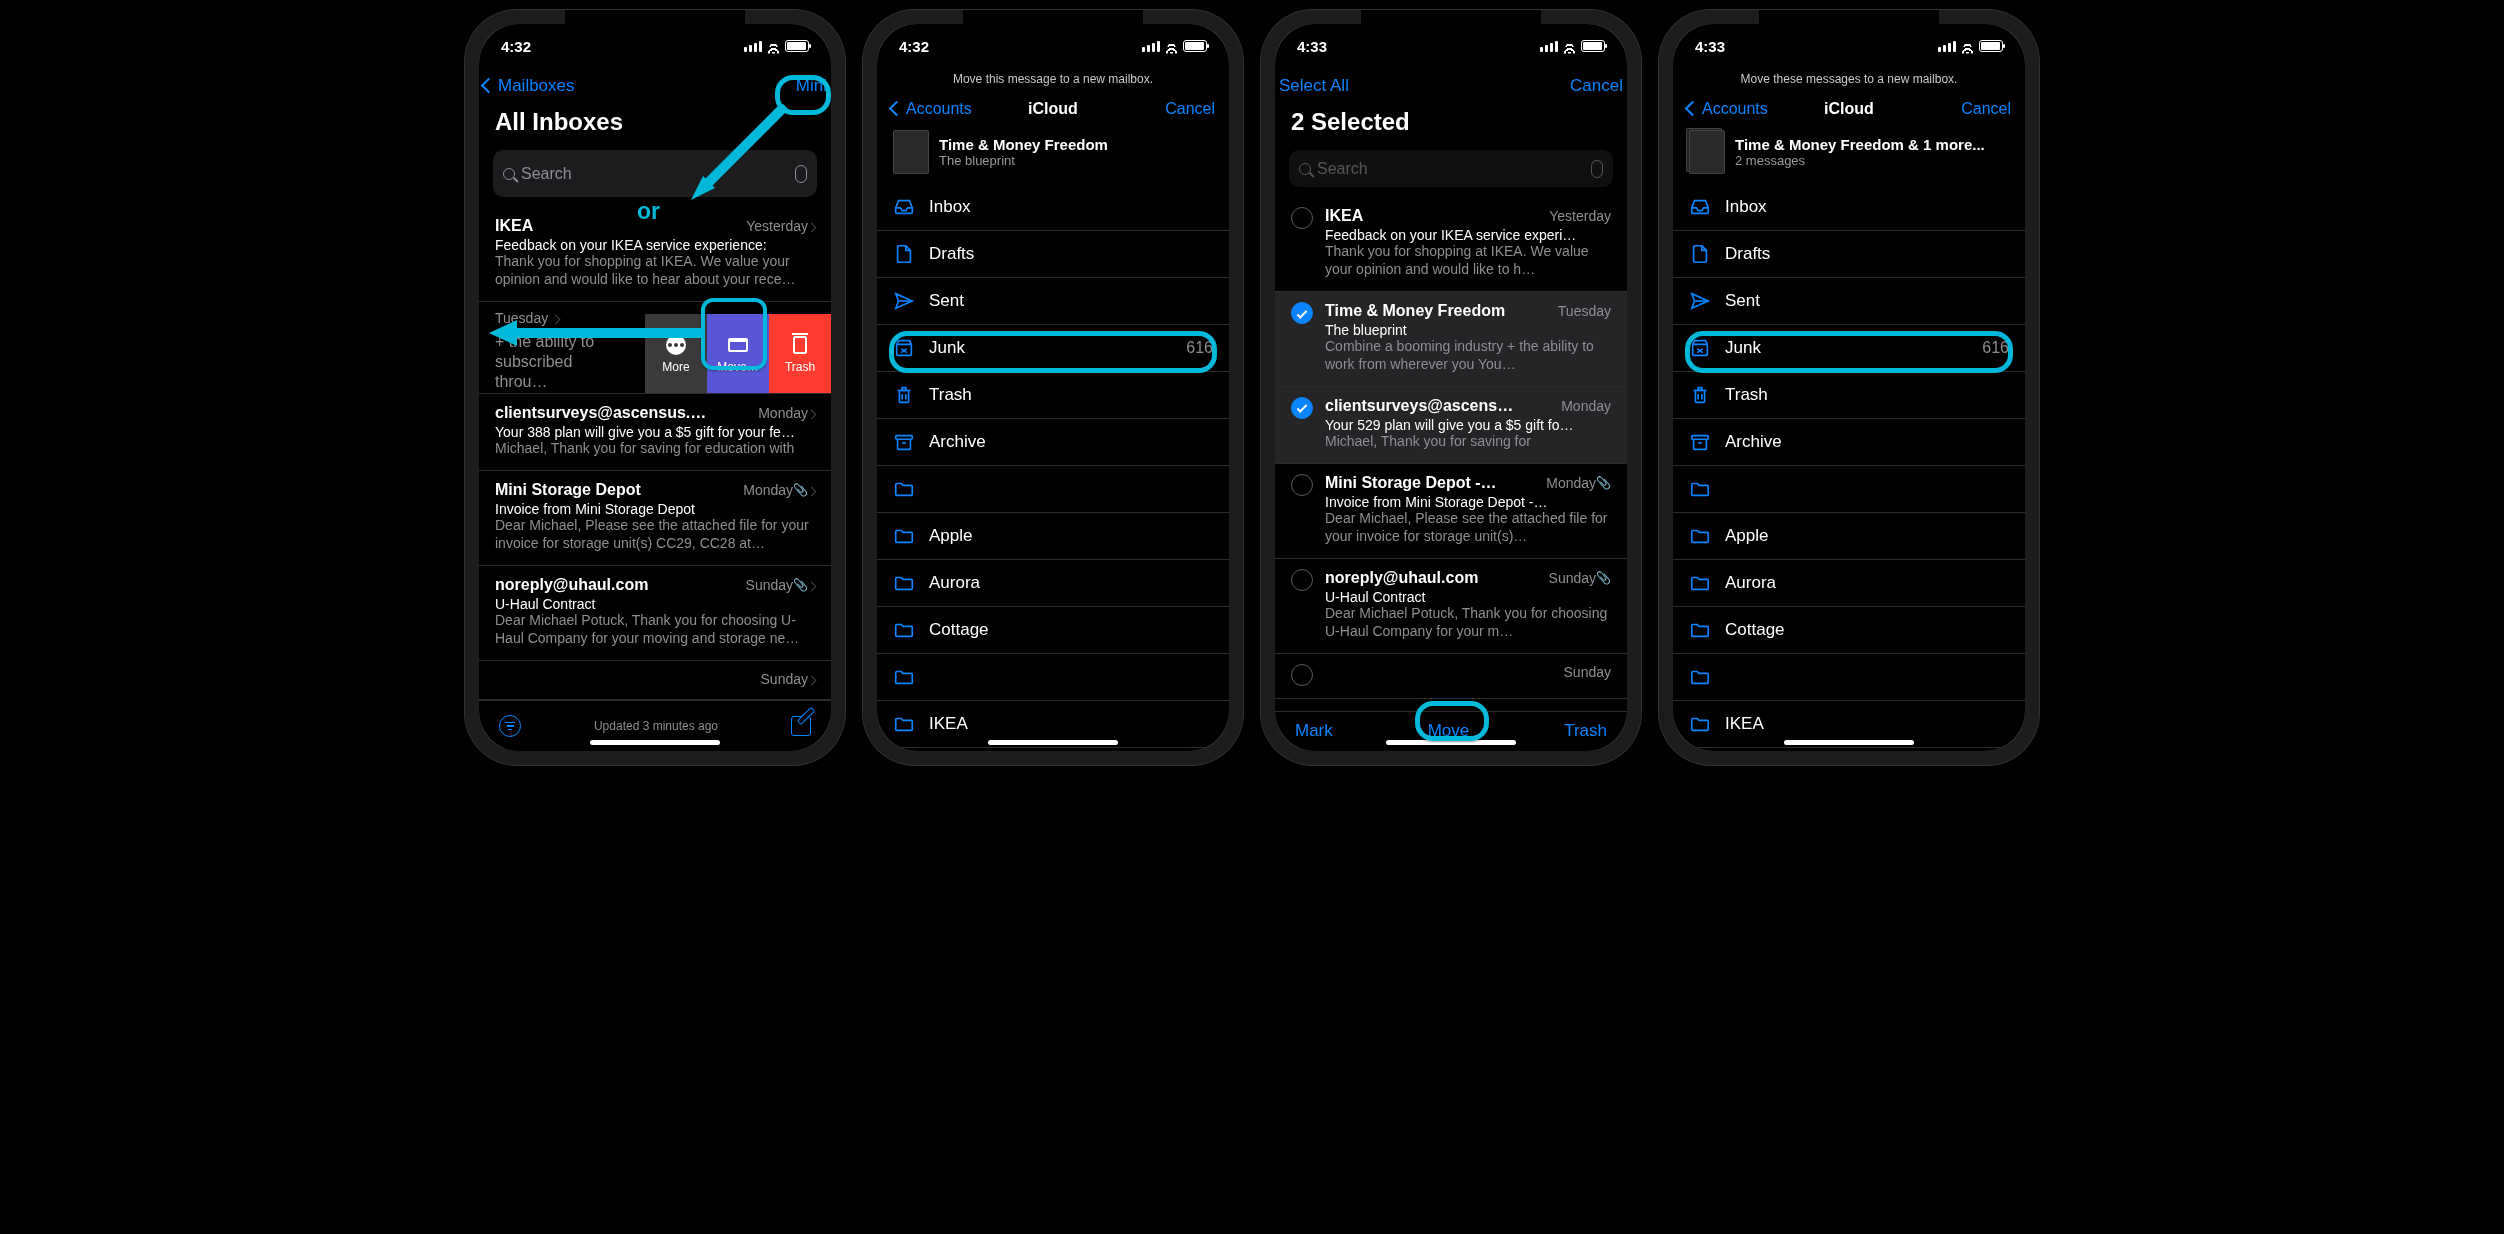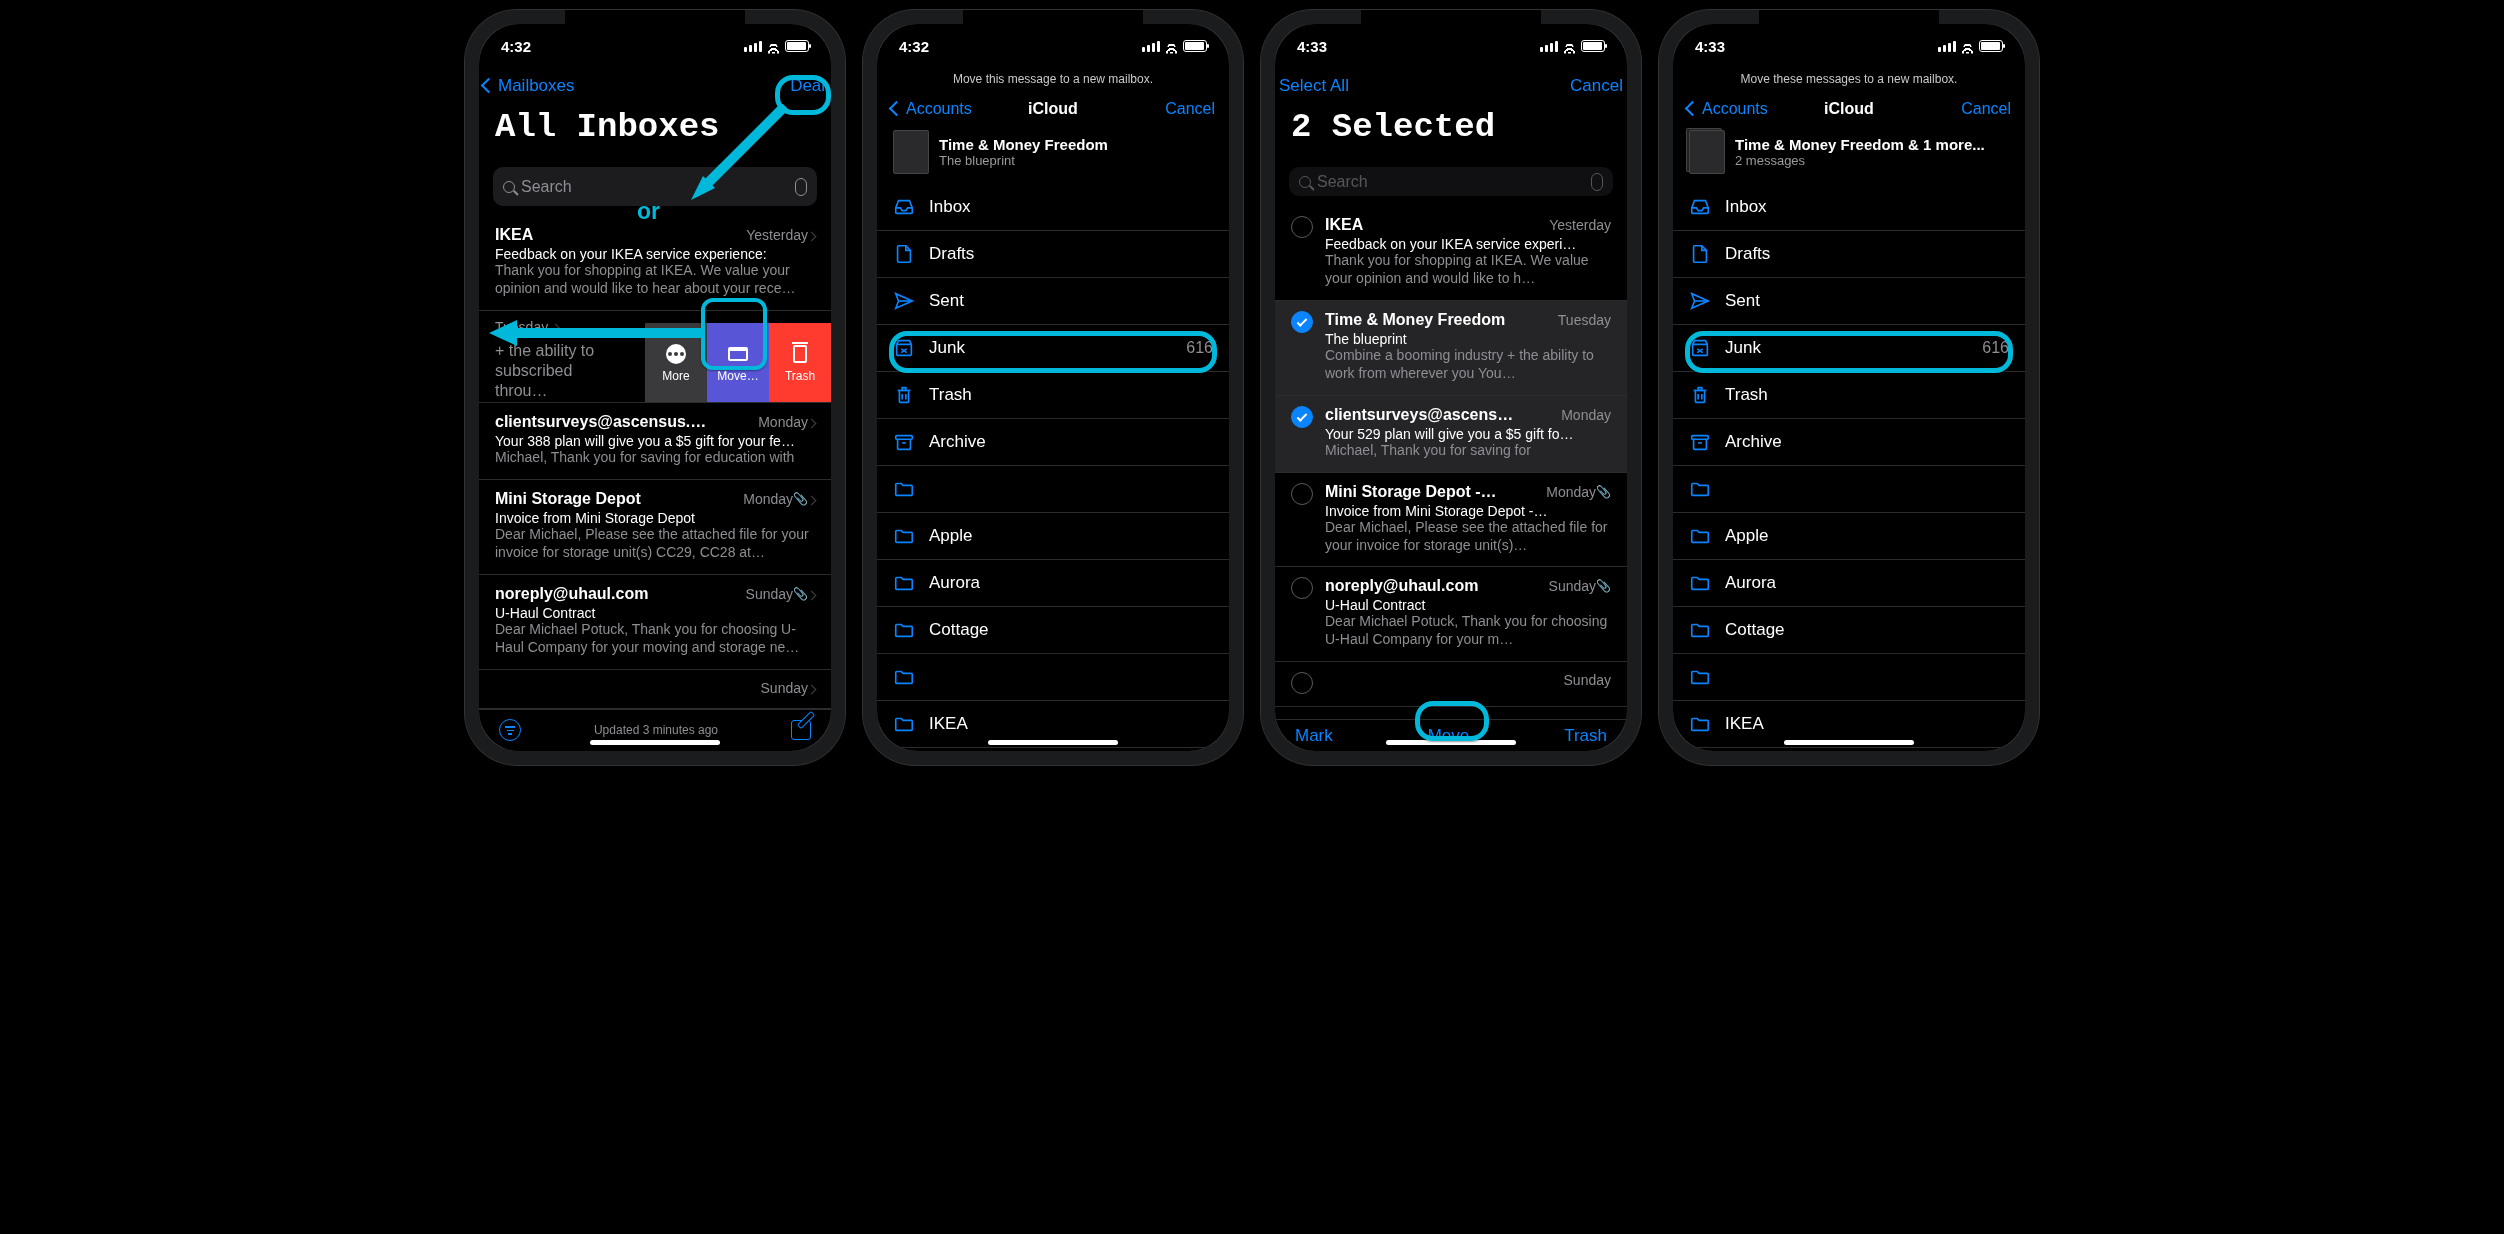--- a/index.html
+++ b/index.html
@@ -19,21 +19,21 @@
     radial-gradient(circle at 50% 100%, transparent 4px, #fff 4px, #fff 6px, transparent 6px),
     radial-gradient(circle at 50% 100%, transparent 8px, #fff 8px, #fff 10px, transparent 10px);
     clip-path: polygon(0 100%, 50% 0, 100% 100%); }
   .batt { width:24px; height:12px; border:1.5px solid #fff; border-radius:3px; position:relative; }
   .batt::after{content:"";position:absolute;right:-3px;top:3px;width:2px;height:4px;background:#fff;border-radius:1px;}
   .batt::before{content:"";position:absolute;left:1px;top:1px;bottom:1px;width:19px;background:#fff;border-radius:1px;}
   .content { flex:1; overflow:hidden; display:flex; flex-direction:column; }
   .nav-row { display:flex; align-items:center; justify-content:space-between; padding:6px 4px; min-height:36px; font-size:17px; }
   .blue-link { color:#0a84ff; display:flex; align-items:center; gap:2px; }
   .chev-b::before{content:"";display:inline-block;width:9px;height:9px;border-left:2.5px solid #0a84ff;border-bottom:2.5px solid #0a84ff;transform:rotate(45deg);margin-right:2px;}
-  .big-title { font-size:34px; font-weight:700; padding:4px 16px 21px;font-family:Liberation Mono, monospace; }
+  .big-title { font-size:24px; font-weight:700; padding:4px 16px 14px; }
   .search-bar { margin:0 14px 10px; background:#1c1c1e; border-radius:10px; height:52px; display:flex; align-items:center; padding:0 10px; gap:6px; color:#8e8e93; }
   .mic-ic{ width:12px; height:18px; border:1.5px solid #8e8e93; border-radius:6px; position:relative;}
   .mag-ic{ width:12px;height:12px;border:1.5px solid #8e8e93;border-radius:50%;position:relative;}
   .mag-ic::after{content:"";position:absolute;width:6px;height:1.5px;background:#8e8e93;right:-5px;bottom:-2px;transform:rotate(45deg);}
   .list { flex:1; }
   .mail-item { padding:10px 16px 12px; border-bottom:0.5px solid #2c2c2e; position:relative; }
   .mail-item.sel { background:#252527; }
   .mi-top { display:flex; justify-content:space-between; align-items:baseline; }
   .mi-sender { font-size:16px; font-weight:600; white-space:nowrap; overflow:hidden; text-overflow:ellipsis; max-width:220px;}
   .mi-date { font-size:14px; color:#8e8e93; display:flex; align-items:center; }
@@ -103,21 +103,21 @@
     <span class="batt"></span>
    </div>
   </div>
   <div class="content">
    <div class="nav-row">
     <span class="blue-link">
             <span class="chev-b"></span>
             <span>Mailboxes</span>
           </span>
     <span class="blue-link" style="position:relative">
-            <span>Dear</span>
+            <span>Mini</span>
           </span>
    </div>
    <div class="big-title">All Inboxes</div>
    <div class="search-bar">
     <span class="mag-ic"></span>
     <span style="flex:1">Search</span>
     <span class="mic-ic"></span>
    </div>
    <div class="list">
     <div class="mail-item">

